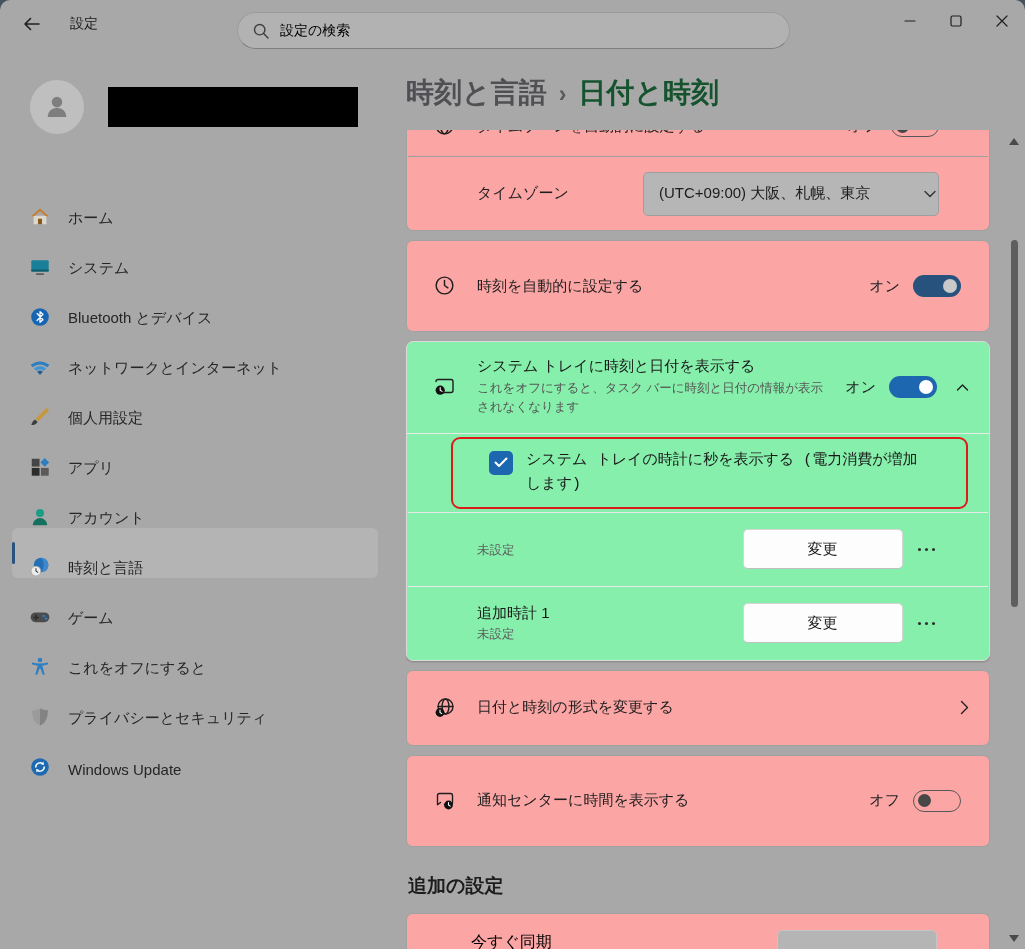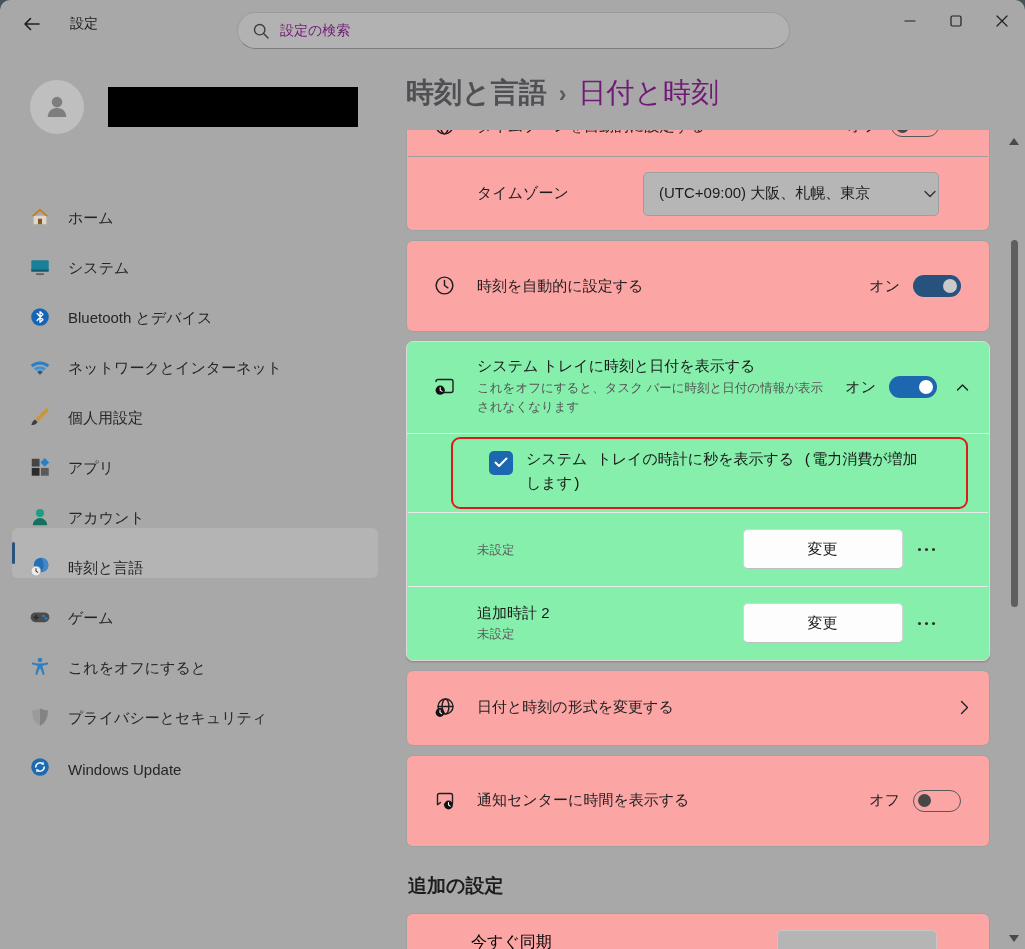--- a/index.html
+++ b/index.html
@@ -5,21 +5,21 @@
   * { margin:0; padding:0; box-sizing:border-box; }
   html,body { width:1025px; height:949px; background:#44535a; font-family:"Liberation Sans","DejaVu Sans",sans-serif; overflow:hidden; }
   .window { position:relative; width:1025px; height:949px; background:#a8a8a8; border-radius:10px 10px 0 0; overflow:hidden; }
 
   
   .titlebar { position:relative; height:48px; }
   .tb-left { position:absolute; left:14px; top:0; height:48px; display:flex; align-items:center; gap:22px; }
   .back-btn { width:34px; height:32px; border:none; background:transparent; display:flex; align-items:center; justify-content:center; cursor:pointer; }
   .app-title { font-size:14px; color:#1b1b1b; }
   .searchbox { position:absolute; left:237px; top:12px; width:553px; height:37px; background:#b2b2b2; border:1px solid #9b9b9b; border-bottom-color:#7d7d7d; border-radius:19px; display:flex; align-items:center; padding-left:15px; gap:11px; }
-  .searchbox .ph { font-size:14px; color:#701a75; }
+  .searchbox .ph { font-size:14px; color:#000000; }
   .win-controls { position:absolute; right:0; top:0; display:flex; }
   .win-controls button { width:46px; height:42px; border:none; background:transparent; display:flex; align-items:center; justify-content:center; }
 
   
   .app-body { display:flex; height:901px; }
   .sidebar { width:390px; flex:none; }
   .profile { display:flex; align-items:center; padding:32px 0 20px 30px; gap:24px; }
   .avatar { width:54px; height:54px; border-radius:50%; background:#bfbfbf; display:flex; align-items:center; justify-content:center; }
   .redacted { width:250px; height:40px; background:#000; }
   nav { padding:24px 12px 0 12px; }
@@ -27,21 +27,21 @@
   .nav-item.selected { background:#b4b4b4; }
   .nav-item.selected::before { content:""; position:absolute; left:0; top:14px; width:3px; height:22px; border-radius:2px; background:#29527e; }
   .nav-icon { width:22px; height:22px; flex:none; display:flex; }
   .nav-icon svg { width:22px; height:22px; }
   .nav-label { font-size:15px; color:#262626; }
 
   main { flex:1; position:relative; }
   .breadcrumb { margin:26px 0 0 16px; font-size:28px; display:flex; align-items:baseline; gap:12px; white-space:nowrap; }
   .crumb-parent { color:#4f4f54; font-weight:600; cursor:pointer; }
   .crumb-sep { color:#5a5a5a; font-size:23px; font-weight:700; }
-  .crumb-current { color:#701a75; font-weight:400; }
+  .crumb-current { color:#14532d; font-weight:700; }
 
   .content { position:absolute; left:16px; right:35px; top:82px; bottom:0; overflow:hidden; }
 
   
   .card { background:#fca5a5; border:1px solid #a1a1a1; border-radius:7px; margin-bottom:9px; overflow:hidden; }
   .card.white { background:#86efac; border-color:#dadada; box-shadow:0 1px 2px rgba(0,0,0,.22); }
   .card.clip-top { margin-top:-34px; border-top:none; }
   .row { display:flex; align-items:center; padding:0 20px 0 26px; }
   .row .ricon { width:24px; height:24px; flex:none; margin-right:20px; display:flex; }
   .row .rtext { flex:1; min-width:0; }
@@ -377,21 +377,21 @@
                 <i></i>
                 <i></i>
                 <i></i>
               </button>
           </div>
 
           <div class="divider"></div>
           <div class="row h-clock">
             <span class="ricon" style="visibility:hidden"></span>
             <div class="rtext">
-              <div class="rlabel">追加時計 2</div>
+              <div class="rlabel">追加時計 1</div>
               <div class="rsub">未設定</div>
             </div>
             <button class="change-btn">変更</button>
             <button class="more-btn">
                 <i></i>
                 <i></i>
                 <i></i>
               </button>
           </div>
         </div>

